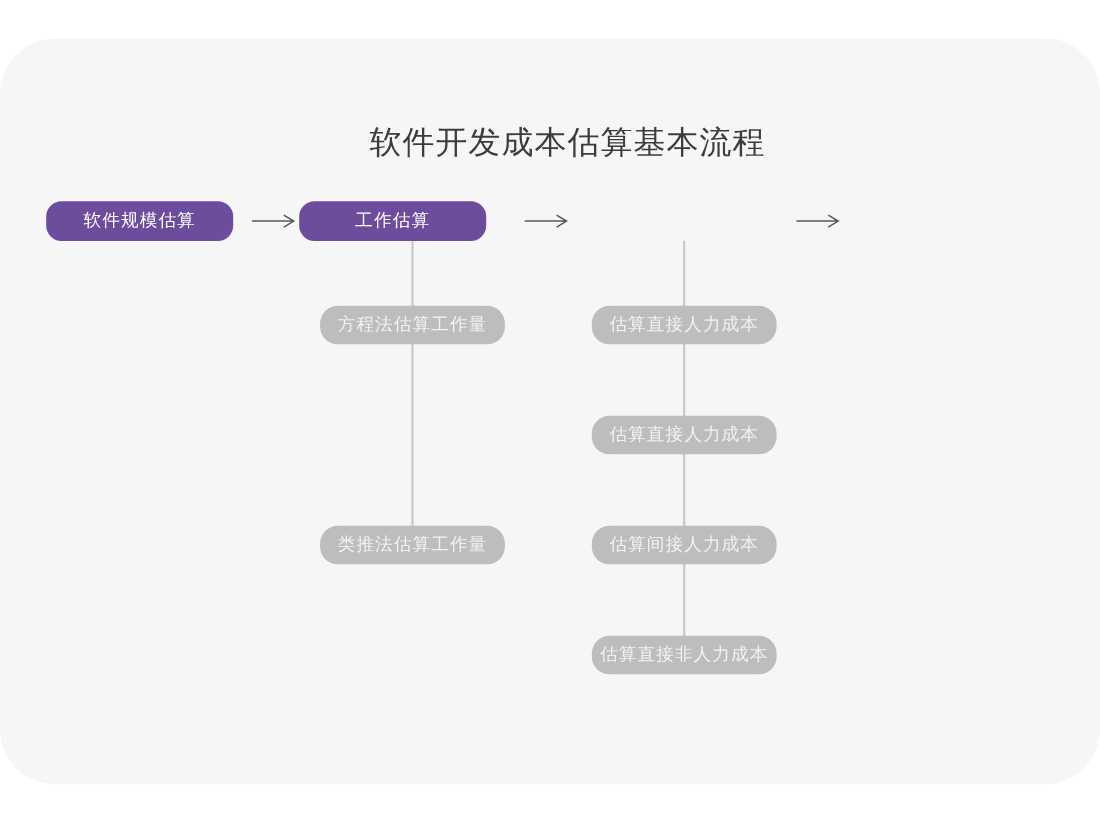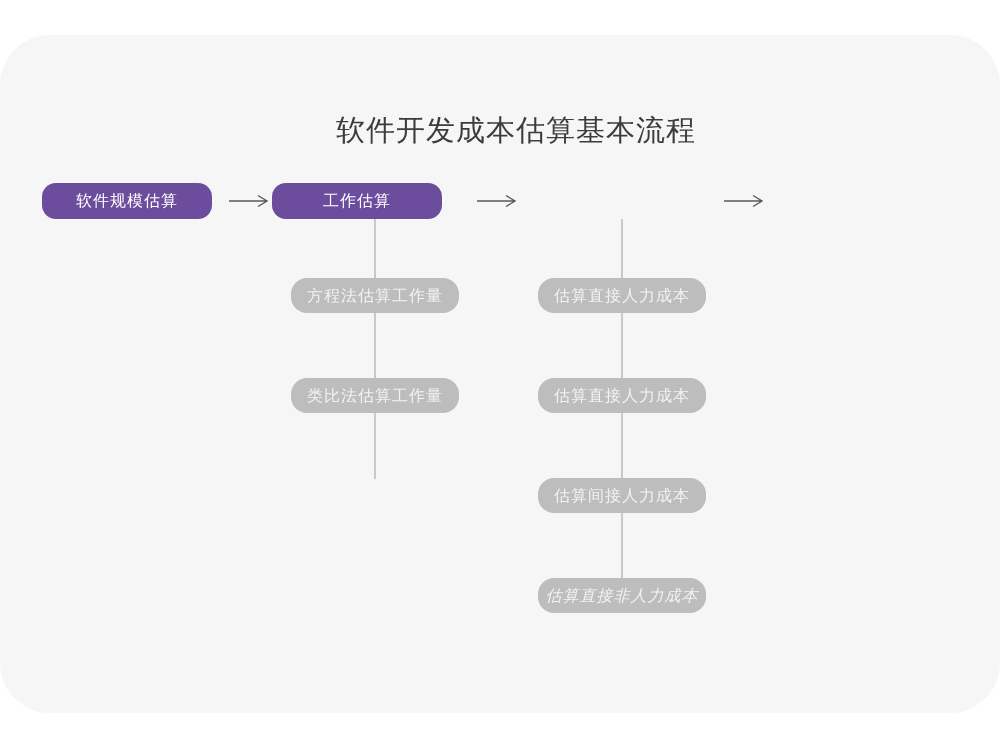--- a/index.html
+++ b/index.html
@@ -78,21 +78,21 @@
     width: 44px;
     height: 14px;
     z-index: 1;
   }
   
   .colA { left: 291px; }
   .colB { left: 538px; }
   .row1 { top: 278px; }
   .row2 { top: 378px; }
   .row3 { top: 478px; }
-  .row4 { top: 578px; font-style: italic; }
+  .row4 { top: 578px; }
 </style>
 </head>
 <body>
 
 <div class="page">
   <div class="card"></div>
 
   <h1 class="title">软件开发成本估算基本流程</h1>
 
   <div class="vline vline-a"></div>
@@ -105,19 +105,19 @@
     <path d="M1 7 H38 M30 1.5 L39 7 L30 12.5" fill="none" stroke="#58595b" stroke-width="1.4"></path>
   </svg>
   <svg class="arrow" style="left:476px" viewBox="0 0 44 14">
     <path d="M1 7 H38 M30 1.5 L39 7 L30 12.5" fill="none" stroke="#58595b" stroke-width="1.4"></path>
   </svg>
   <svg class="arrow" style="left:723px" viewBox="0 0 44 14">
     <path d="M1 7 H38 M30 1.5 L39 7 L30 12.5" fill="none" stroke="#58595b" stroke-width="1.4"></path>
   </svg>
 
   <div class="substep colA row1">方程法估算工作量</div>
-  <div class="substep colA row2">类比法估算工作量</div>
+  <div class="substep colA row3">类推法估算工作量</div>
 
   <div class="substep colB row1">估算直接人力成本</div>
   <div class="substep colB row2">估算直接人力成本</div>
   <div class="substep colB row3">估算间接人力成本</div>
   <div class="substep colB row4">估算直接非人力成本</div>
 </div>
 
 </body></html>

